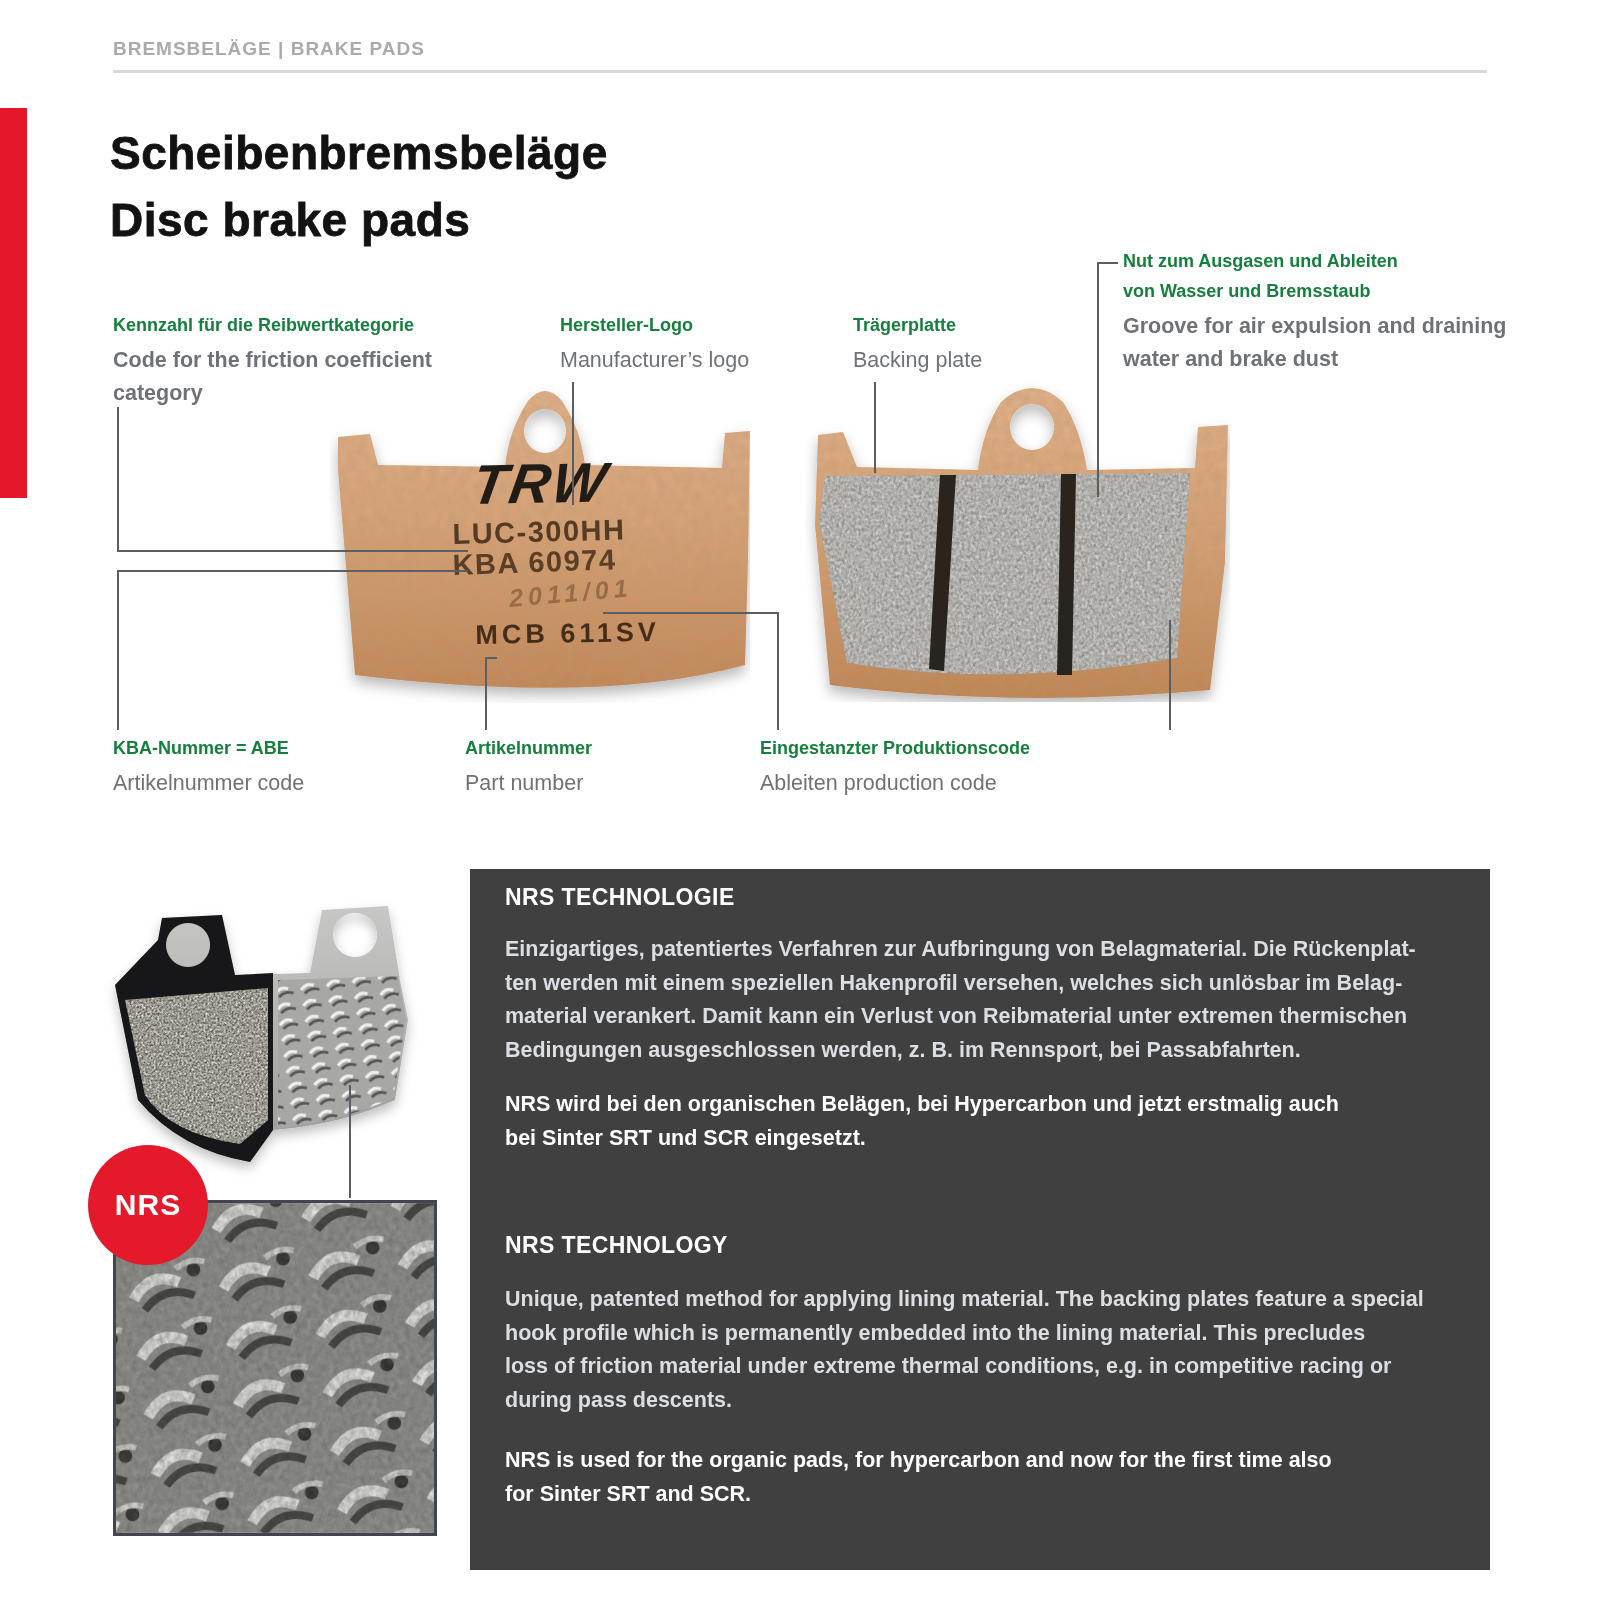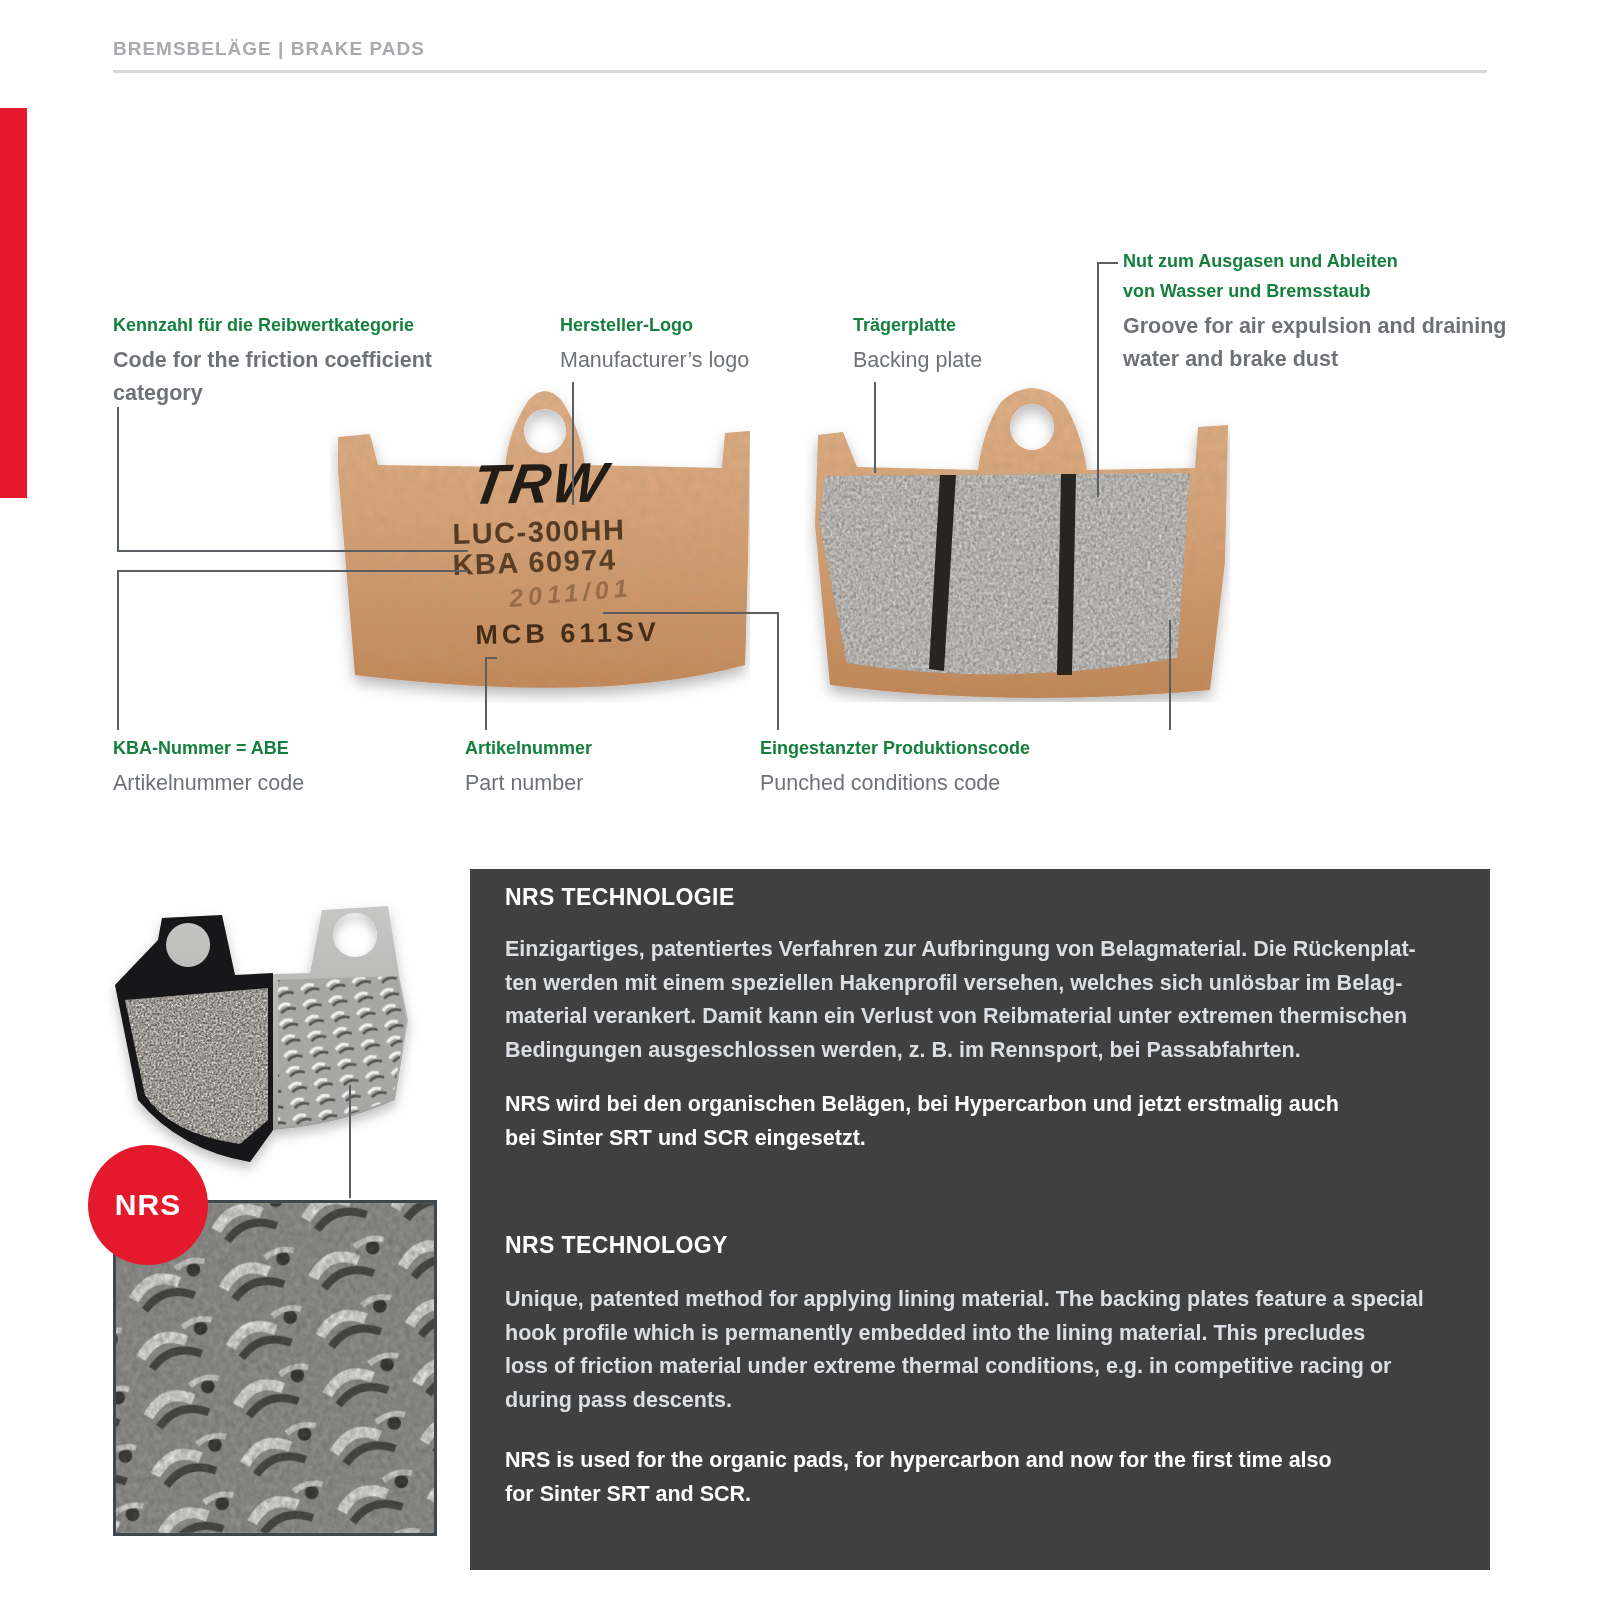--- a/index.html
+++ b/index.html
@@ -48,20 +48,24 @@
 </head>
 <body>
 
 <div class="page">
 
   <div class="abs red-bar"></div>
 
   <div class="abs eyebrow">BREMSBELÄGE | BRAKE PADS</div>
   <div class="abs rule"></div>
 
+  <div class="abs title">
+    <div>Scheibenbremsbeläge</div>
+    <div>Disc brake pads</div>
+  </div>
 
   <div class="abs label" style="left:560px;top:310px;">
     <div class="de">Hersteller-Logo</div>
     <div class="en">Manufacturer’s logo</div>
   </div>
   <div class="abs label" style="left:113px;top:310px;">
     <div class="de">Kennzahl für die Reibwertkategorie</div>
     <div class="en pre">Code for the friction coefficient
 category</div>
   </div>
@@ -78,21 +82,21 @@
   <div class="abs label" style="left:113px;top:733px;">
     <div class="de">KBA-Nummer = ABE</div>
     <div class="en">Artikelnummer code</div>
   </div>
   <div class="abs label" style="left:465px;top:733px;">
     <div class="de">Artikelnummer</div>
     <div class="en">Part number</div>
   </div>
   <div class="abs label" style="left:760px;top:733px;">
     <div class="de">Eingestanzter Produktionscode</div>
-    <div class="en">Punched conditions code</div>
+    <div class="en">Ableiten production code</div>
   </div>
 
   <svg class="abs" style="left:330px;top:383px;" width="420" height="320" viewBox="0 0 420 320">
     <defs>
       <linearGradient id="copperGrad" x1="0" y1="0" x2="0" y2="1">
         <stop offset="0" stop-color="#e3b28c"></stop>
         <stop offset="0.45" stop-color="#d9a277"></stop>
         <stop offset="1" stop-color="#c28455"></stop>
       </linearGradient>
       <filter id="copperNoise" x="-5%" y="-5%" width="110%" height="110%">

